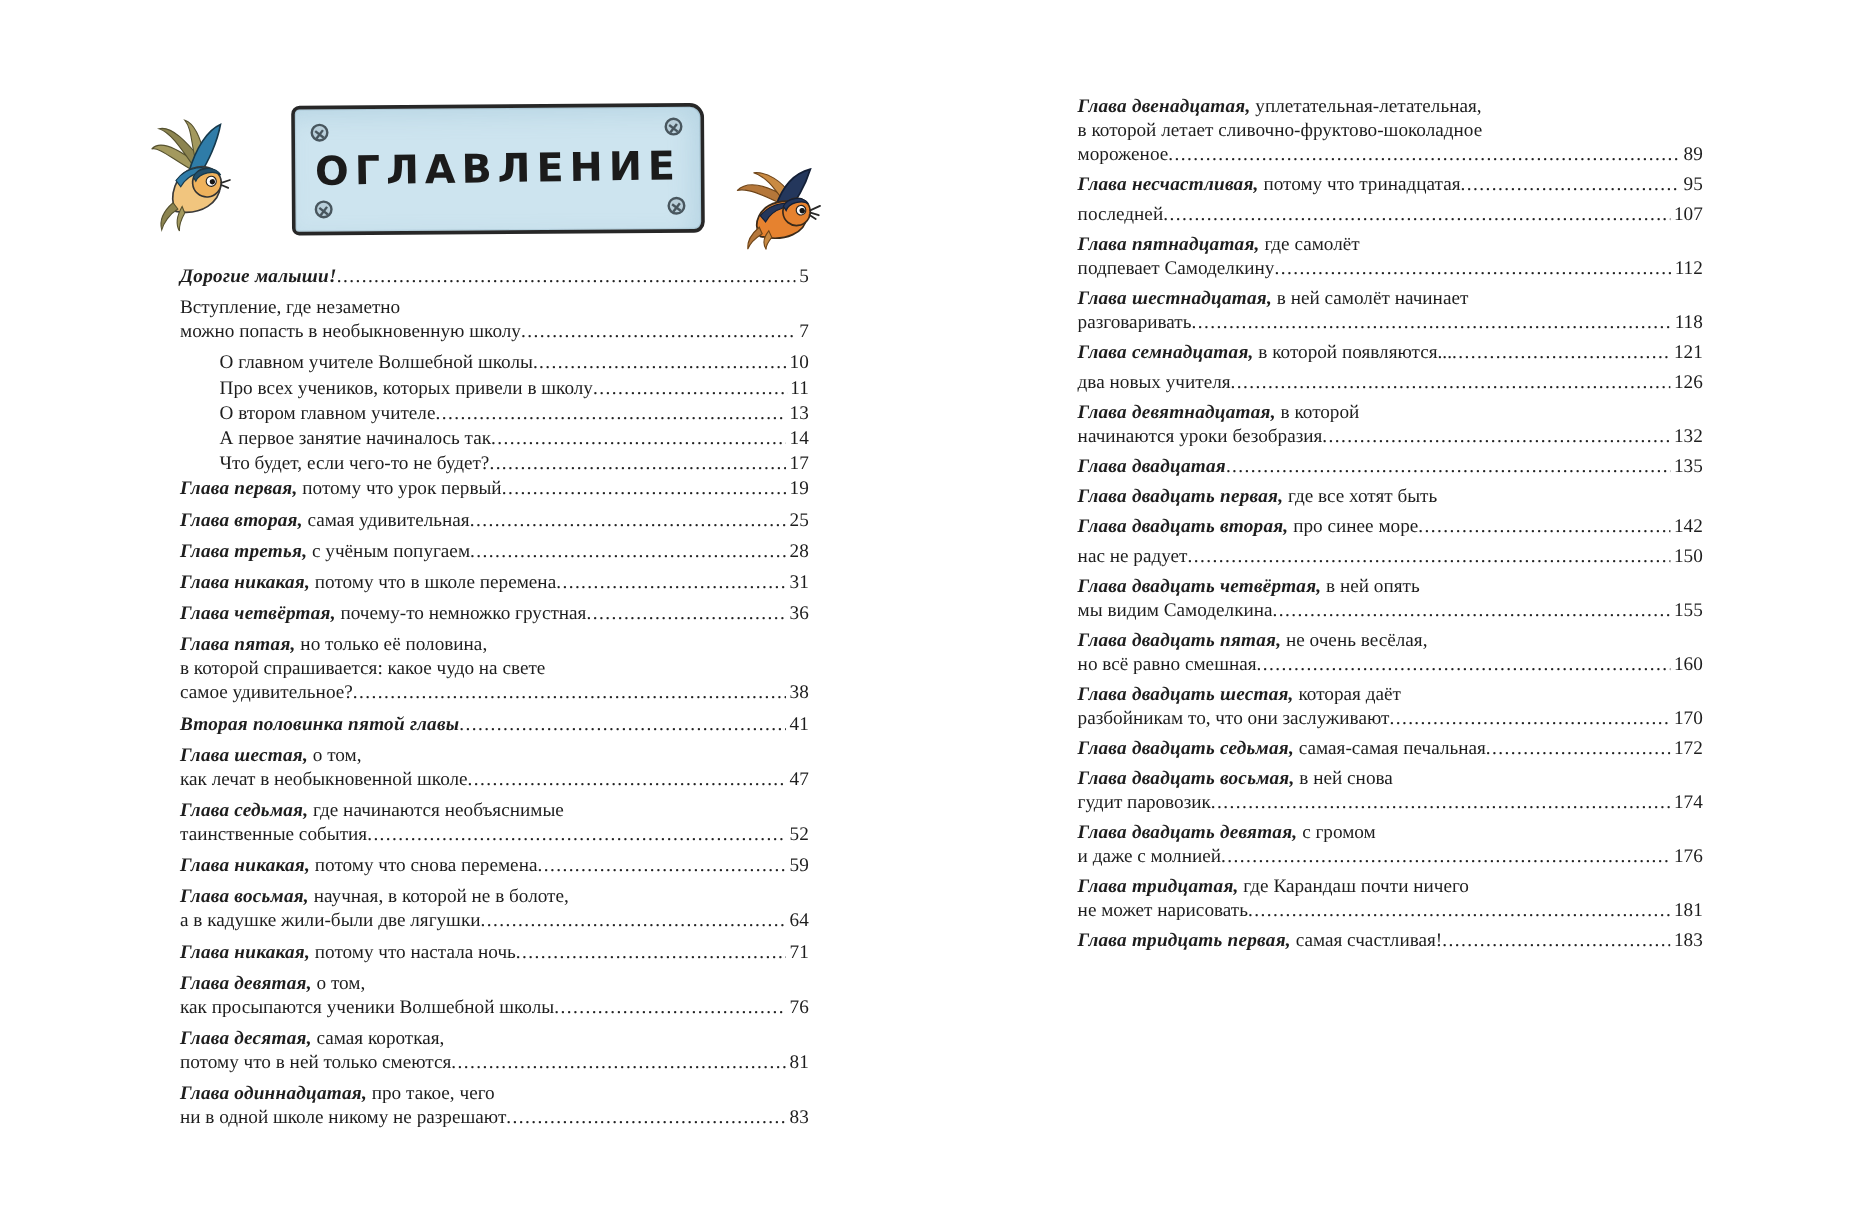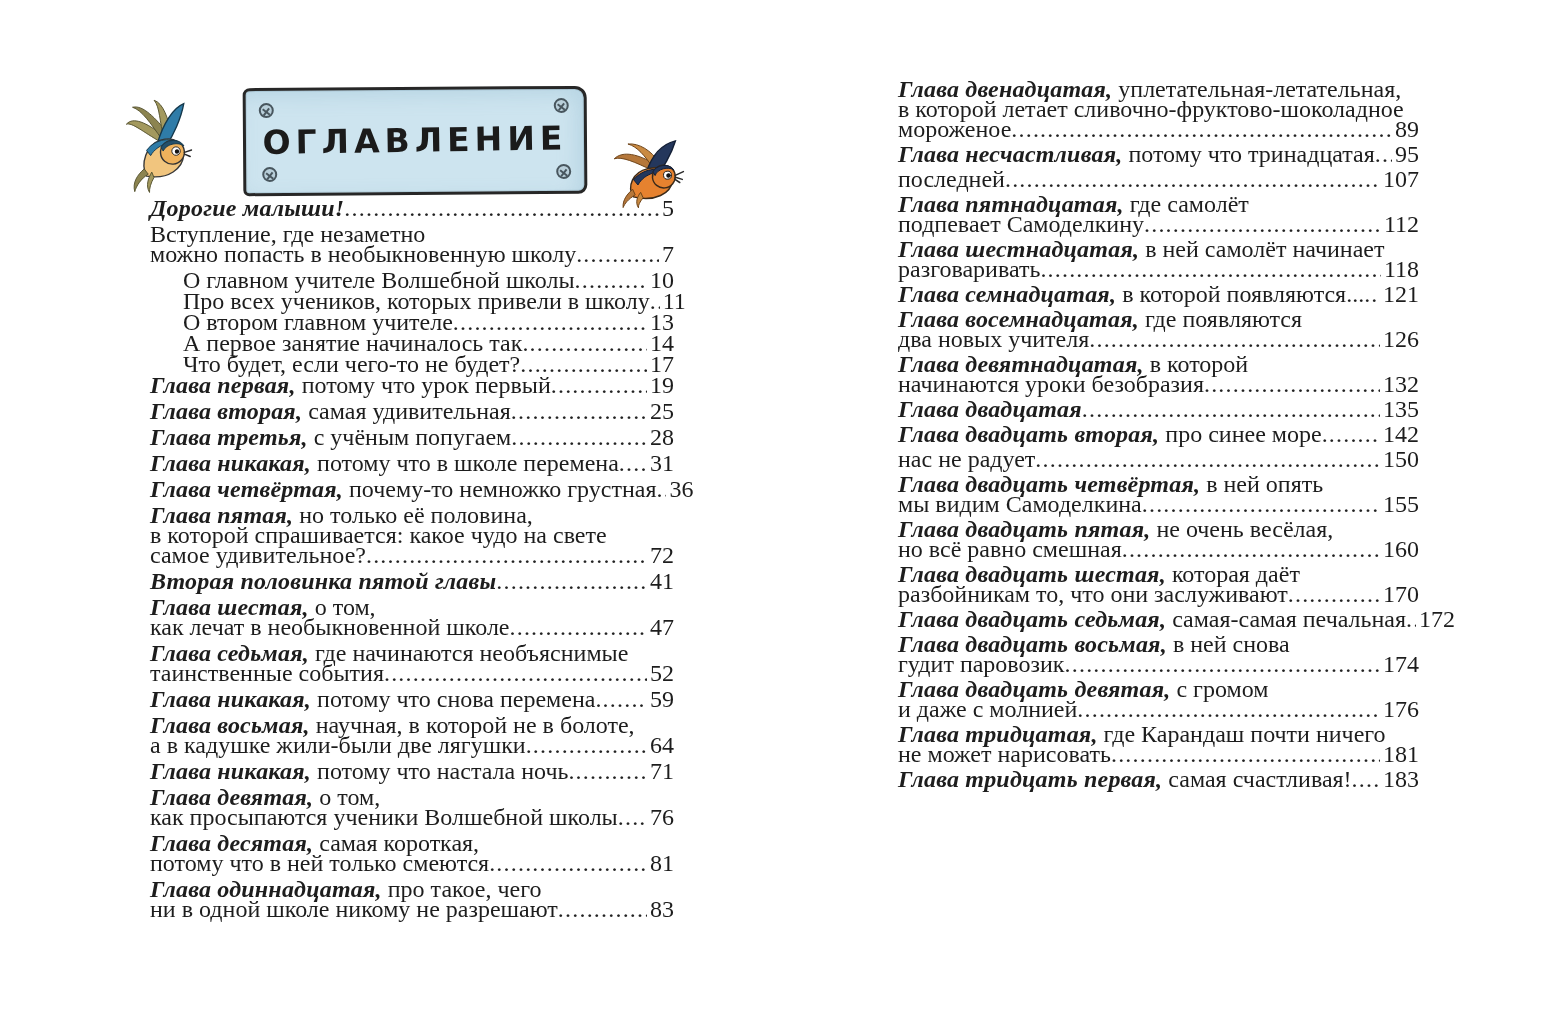--- a/index.html
+++ b/index.html
@@ -45,22 +45,22 @@
   .screw.tl{left:13px;top:12px;}
   .screw.tr{right:15px;top:9px;}
   .screw.bl{left:16px;bottom:11px;}
   .screw.br{right:13px;bottom:12px;}
   
   .bird{position:absolute;}
   .bird-left{left:126px;top:92px;width:66px;height:104px;transform:rotate(-4deg);}
   .bird-right{left:614px;top:138px;width:76px;height:70px;transform:rotate(-6deg);}
   .bird svg{width:100%;height:100%;display:block;}
   
-  .col{position:absolute;font-size:24px;line-height:20px;}
-  .col-left{left:150px;top:198px;width:524px;}
+  .col{position:absolute;font-size:16px;line-height:20px;}
+  .col-left{left:150px;top:221px;width:524px;}
   .col-right{left:898px;top:79px;width:521px;}
   .entry{margin-bottom:6px;}
   .col-right .entry{margin-bottom:5px;}
   .entry.sub{padding-left:33px;margin-bottom:1px;}
   .line{display:flex;align-items:baseline;}
   .lead{font-weight:bold;font-style:italic;white-space:nowrap;letter-spacing:.2px;}
   .txt{white-space:nowrap;}
   .dots{flex:1 1 10px;min-width:10px;overflow:hidden;white-space:nowrap;color:#222;}
   .dots::after{
     content:"...................................................................................................................";
@@ -228,21 +228,21 @@
         <div class="line">
           <span class="lead">Глава пятая,</span>
           <span class="txt">&nbsp;но только её половина,</span>
         </div>
         <div class="line">
           <span class="txt">в которой спрашивается: какое чудо на свете</span>
         </div>
         <div class="line">
           <span class="txt">самое удивительное?</span>
           <span class="dots"></span>
-          <span class="pg">72</span>
+          <span class="pg">38</span>
         </div>
       </div>
       <div class="entry">
         <div class="line">
           <span class="lead">Вторая половинка пятой главы</span>
           <span class="dots"></span>
           <span class="pg">41</span>
         </div>
       </div>
       <div class="entry">
@@ -384,24 +384,20 @@
       <div class="entry">
         <div class="line">
           <span class="lead">Глава семнадцатая,</span>
           <span class="txt">&nbsp;в которой появляются...</span>
           <span class="dots"></span>
           <span class="pg">121</span>
         </div>
       </div>
       <div class="entry">
         <div class="line">
-          <span class="lead">Глава восемнадцатая,</span>
-          <span class="txt">&nbsp;где появляются</span>
-        </div>
-        <div class="line">
           <span class="txt">два новых учителя</span>
           <span class="dots"></span>
           <span class="pg">126</span>
         </div>
       </div>
       <div class="entry">
         <div class="line">
           <span class="lead">Глава девятнадцатая,</span>
           <span class="txt">&nbsp;в которой</span>
         </div>
@@ -412,20 +408,24 @@
         </div>
       </div>
       <div class="entry">
         <div class="line">
           <span class="lead">Глава двадцатая</span>
           <span class="dots"></span>
           <span class="pg">135</span>
         </div>
       </div>
       <div class="entry">
+        <div class="line">
+          <span class="lead">Глава двадцать первая,</span>
+          <span class="txt">&nbsp;где все хотят быть</span>
+        </div>
       </div>
       <div class="entry">
         <div class="line">
           <span class="lead">Глава двадцать вторая,</span>
           <span class="txt">&nbsp;про синее море</span>
           <span class="dots"></span>
           <span class="pg">142</span>
         </div>
       </div>
       <div class="entry">

